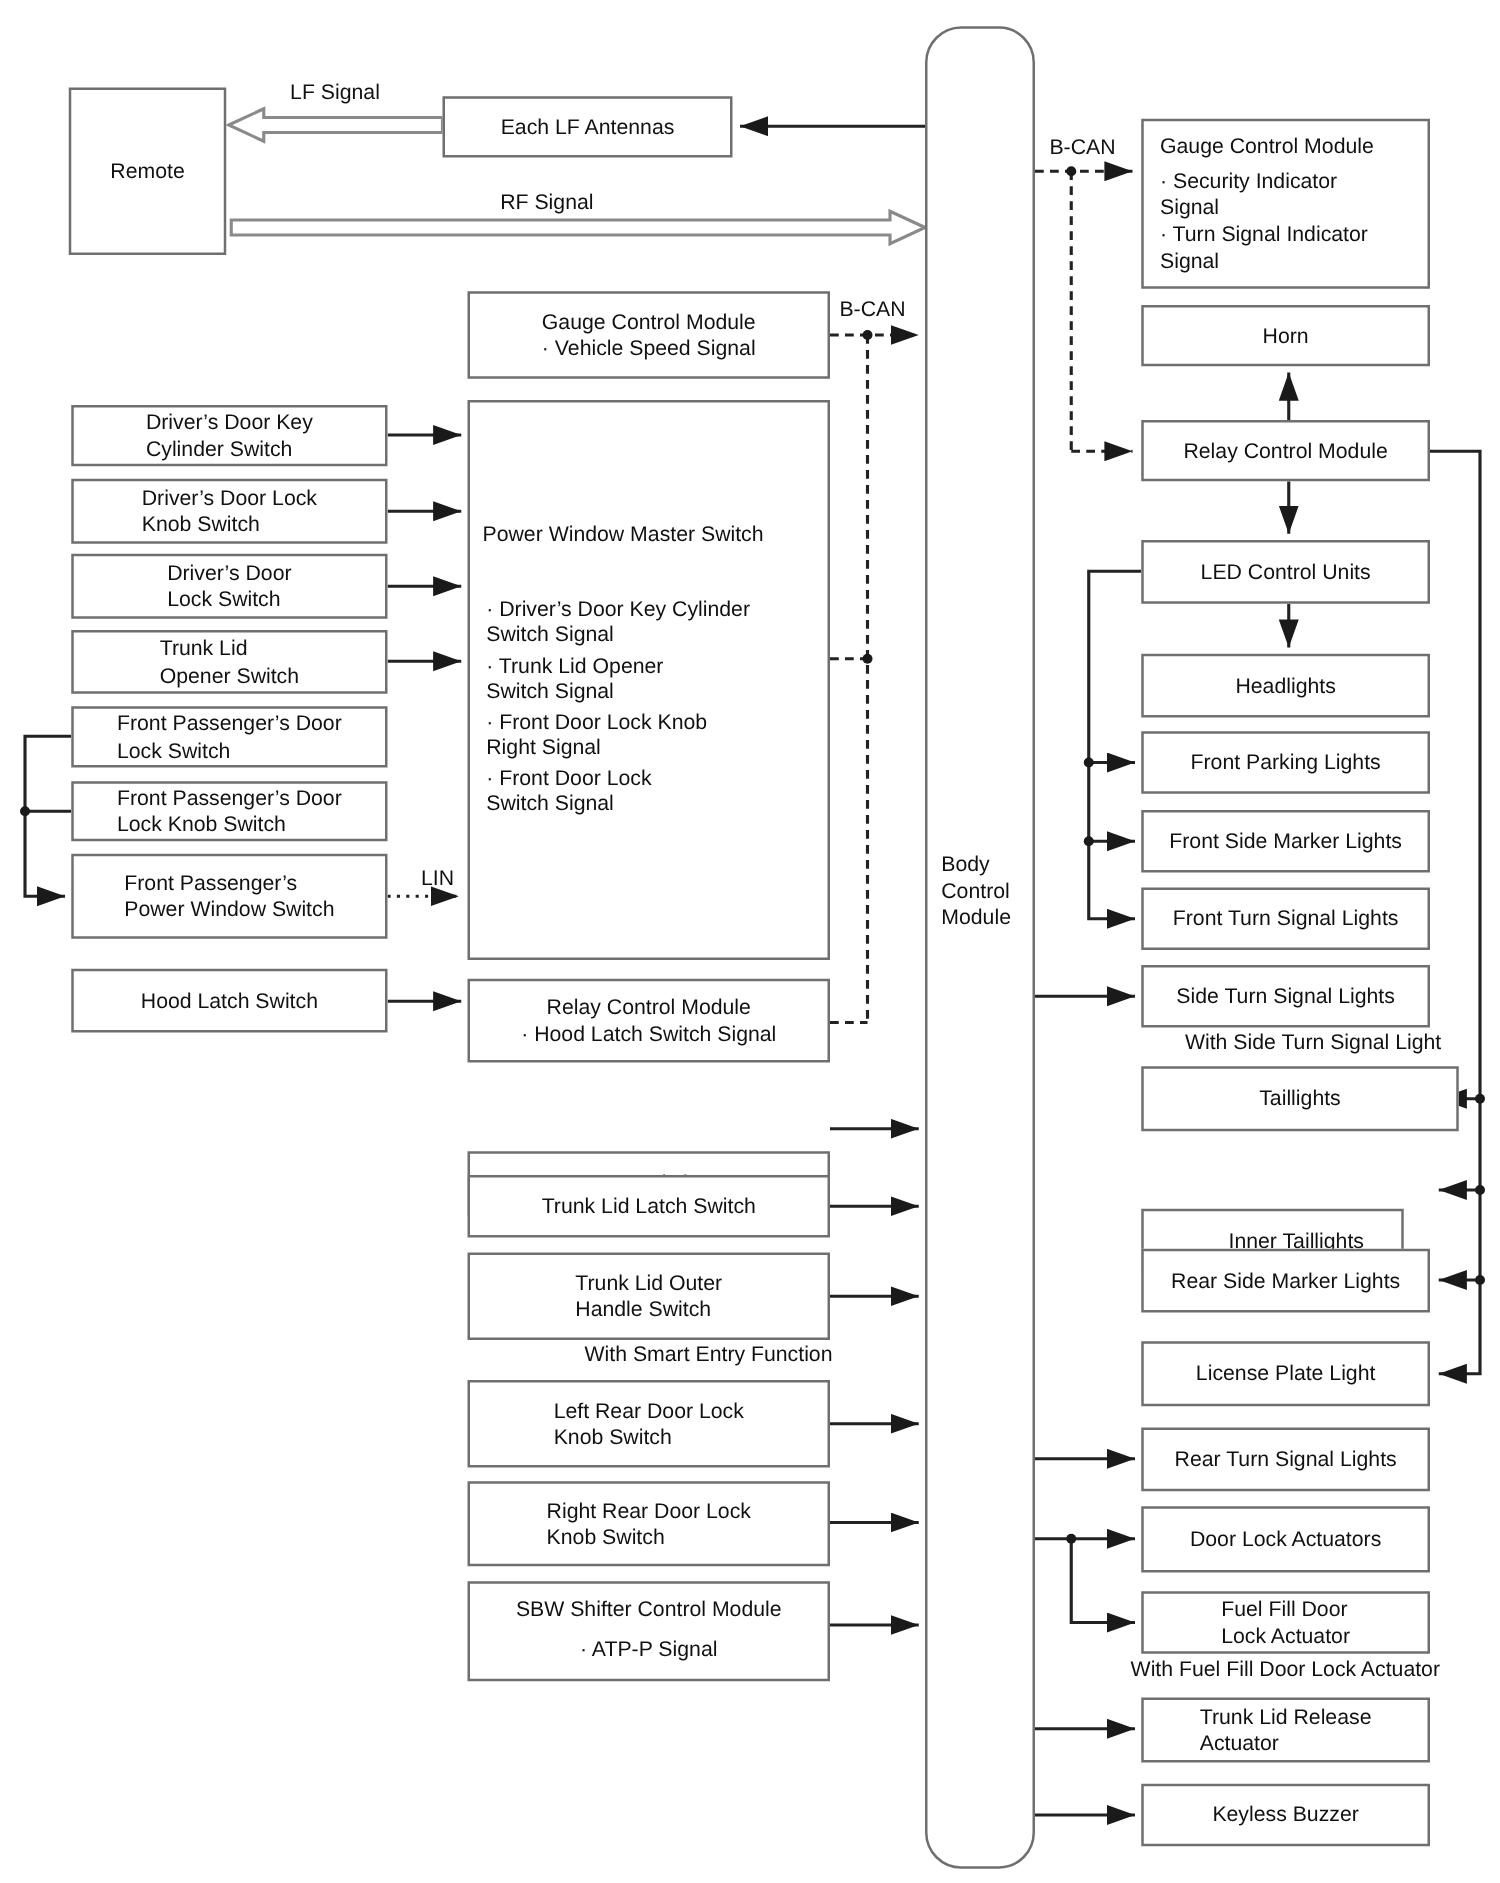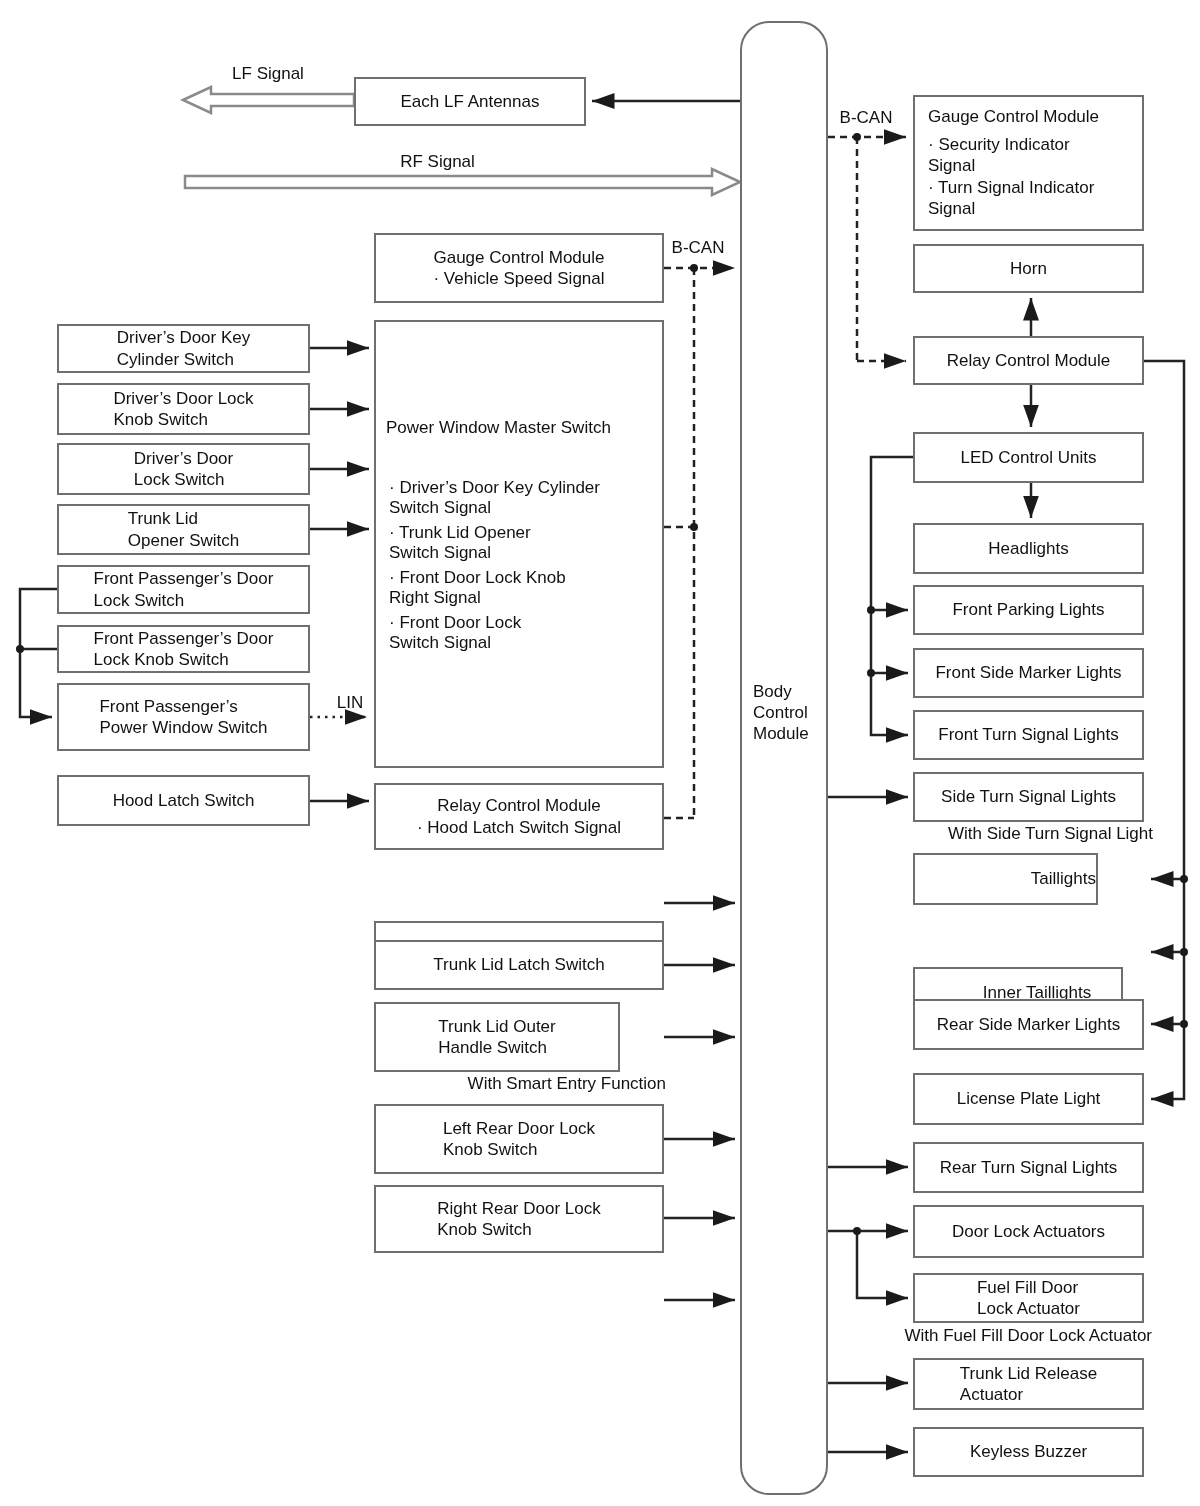--- a/index.html
+++ b/index.html
@@ -134,20 +134,23 @@
   <div class="lbl r" style="left:374px;top:1074px;width:292px;">With Smart Entry Function</div>
   <div class="lbl r" style="left:906px;top:824px;width:247px;">With Side Turn Signal Light</div>
   <div class="lbl r" style="left:830px;top:1326px;width:322px;">With Fuel Fill Door Lock Actuator</div>
 
   <div class="box bcm" style="left:740px;top:21px;width:88px;height:1474px;">
     <span class="txt">Body
 Control
 Module</span>
   </div>
 
+  <div class="box c" style="left:55px;top:70px;width:126px;height:134px;">
+    <span class="txt">Remote</span>
+  </div>
   <div class="box l" style="left:57px;top:324px;width:253px;height:49px;">
     <span class="txt">Driver’s Door Key
 Cylinder Switch</span>
   </div>
   <div class="box l" style="left:57px;top:383px;width:253px;height:52px;">
     <span class="txt">Driver’s Door Lock
 Knob Switch</span>
   </div>
   <div class="box l" style="left:57px;top:443px;width:253px;height:52px;">
     <span class="txt">Driver’s Door
@@ -196,31 +199,35 @@
   <div class="box c" style="left:374px;top:783px;width:290px;height:67px;">
     <span class="txt">Relay Control Module
 · Hood Latch Switch Signal</span>
   </div>
   <div class="box c" style="left:374px;top:877px;width:290px;height:52px;margin-top:44px;">
     <span class="txt">Door Switches</span>
   </div>
   <div class="box c" style="left:374px;top:940px;width:290px;height:50px;">
     <span class="txt">Trunk Lid Latch Switch</span>
   </div>
-  <div class="box l" style="left:374px;top:1002px;width:246px;height:70px;">
+  <div class="box l" style="left:374px;top:1002px;width:290px;height:70px;">
     <span class="txt">Trunk Lid Outer
 Handle Switch</span>
   </div>
   <div class="box l" style="left:374px;top:1104px;width:290px;height:70px;">
     <span class="txt">Left Rear Door Lock
 Knob Switch</span>
   </div>
   <div class="box l" style="left:374px;top:1185px;width:290px;height:68px;">
     <span class="txt">Right Rear Door Lock
 Knob Switch</span>
+  </div>
+  <div class="box c" style="left:374px;top:1265px;width:290px;height:80px;flex-direction:column;justify-content:flex-start;padding-top:10px;">
+    <div>SBW Shifter Control Module</div>
+    <div style="margin-top:11px;">· ATP-P Signal</div>
   </div>
 
   <div class="box gcmind l" style="left:913px;top:95px;width:231px;height:136px;">
     <div class="gcm-title">Gauge Control Module</div>
     <div class="txt">· Security Indicator
 Signal
 · Turn Signal Indicator
 Signal</div>
   </div>
   <div class="box c" style="left:913px;top:244px;width:231px;height:49px;">
@@ -240,21 +247,21 @@
   </div>
   <div class="box c" style="left:913px;top:648px;width:231px;height:50px;">
     <span class="txt">Front Side Marker Lights</span>
   </div>
   <div class="box c" style="left:913px;top:710px;width:231px;height:50px;">
     <span class="txt">Front Turn Signal Lights</span>
   </div>
   <div class="box c" style="left:913px;top:772px;width:231px;height:50px;">
     <span class="txt">Side Turn Signal Lights</span>
   </div>
-  <div class="box c" style="left:913px;top:853px;width:185px;height:52px;justify-content:flex-end;">
+  <div class="box c" style="left:913px;top:853px;width:254px;height:52px;">
     <span class="txt">Taillights</span>
   </div>
   <div class="box c" style="left:913px;top:967px;width:210px;height:51px;padding-left:38px;">
     <span class="txt">Inner Taillights</span>
   </div>
   <div class="box c" style="left:913px;top:999px;width:231px;height:51px;">
     <span class="txt">Rear Side Marker Lights</span>
   </div>
   <div class="box c" style="left:913px;top:1073px;width:231px;height:52px;">
     <span class="txt">License Plate Light</span>

